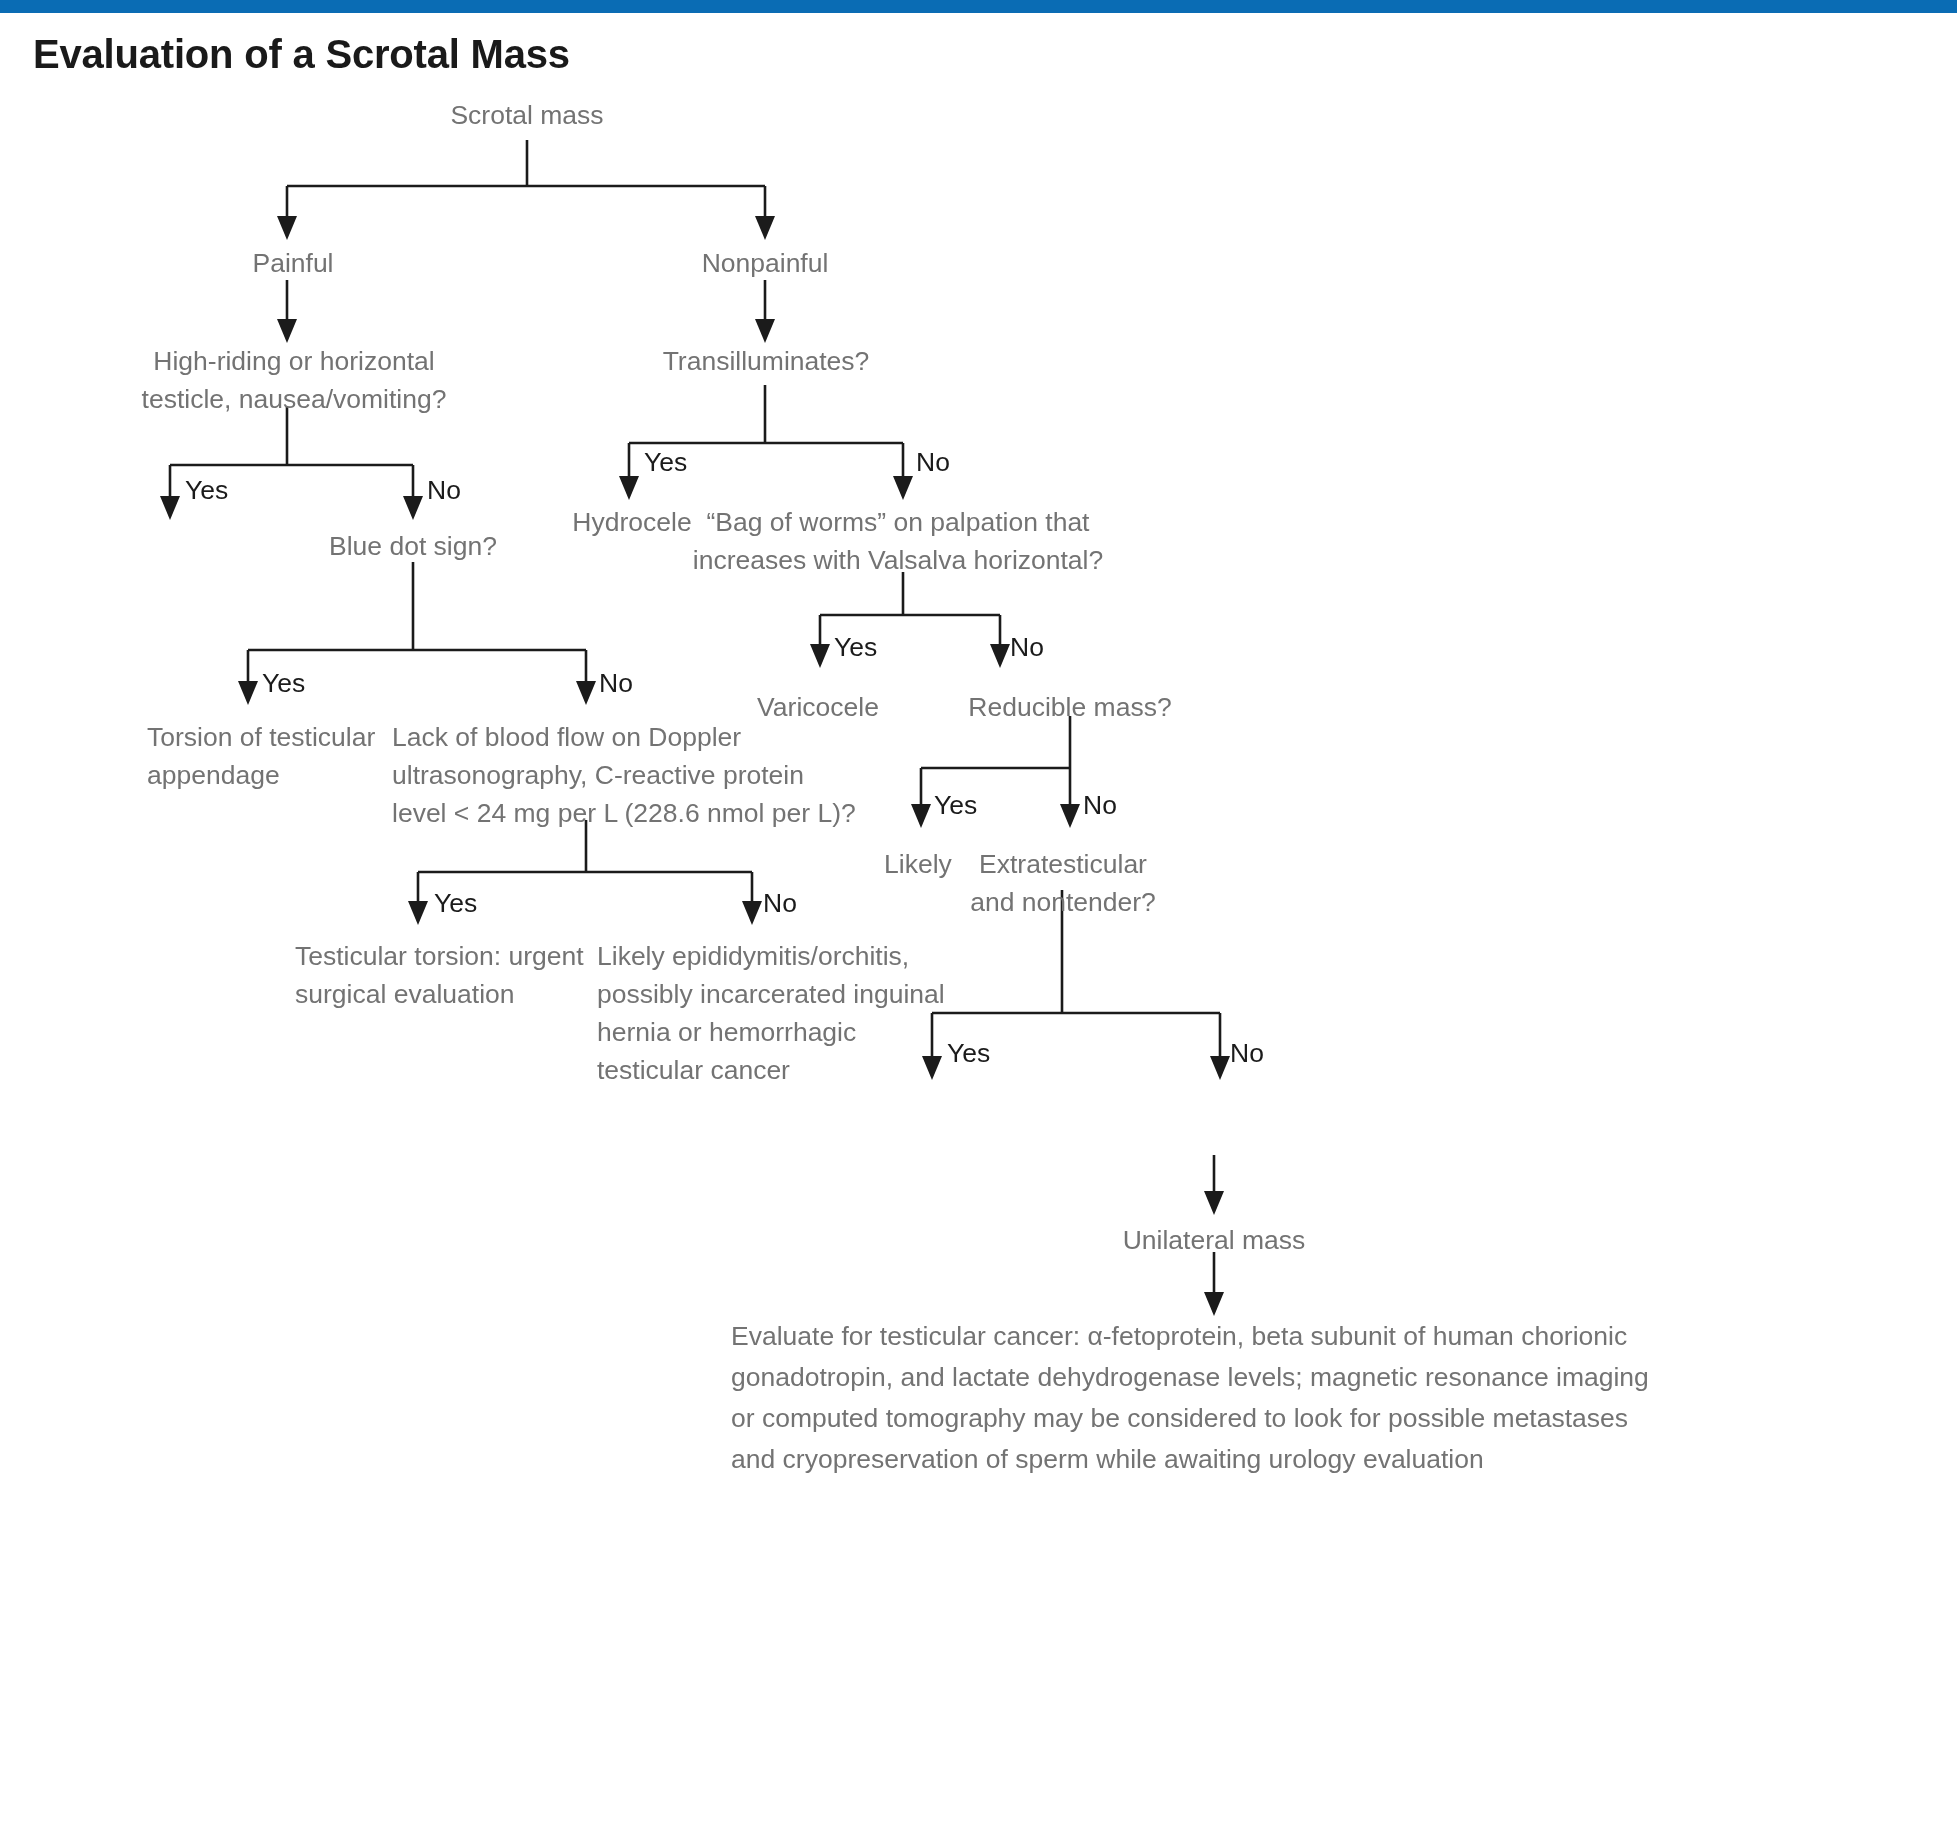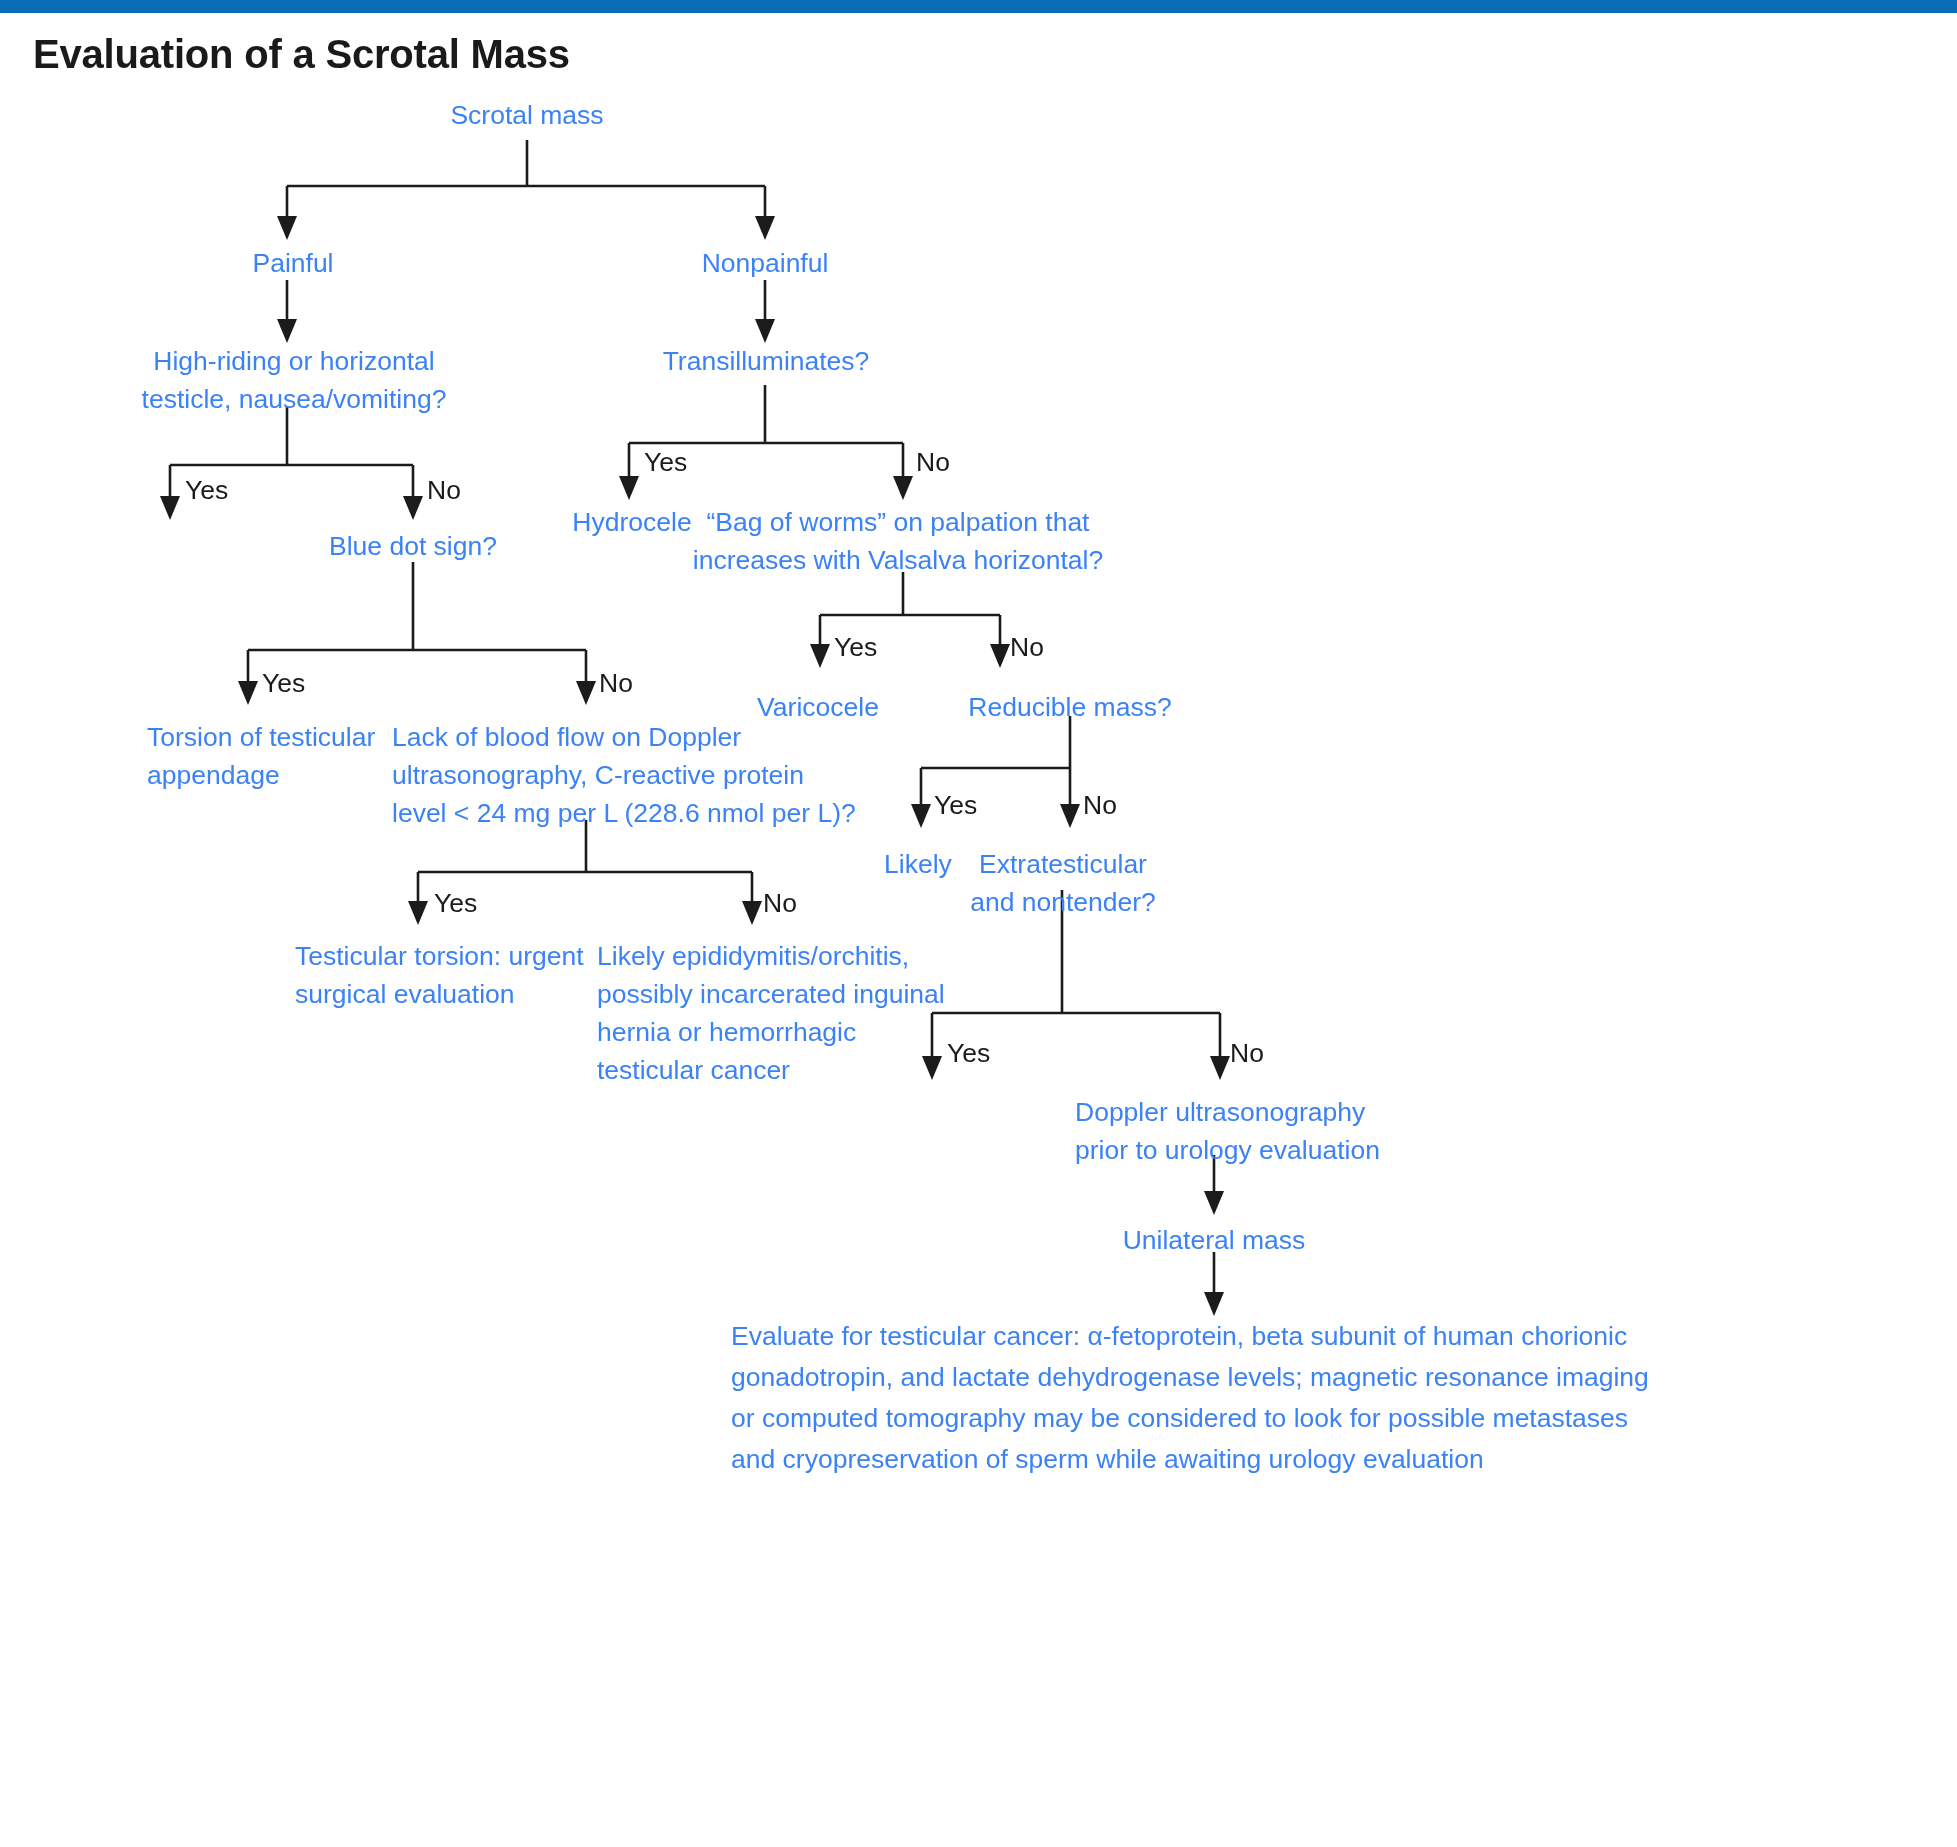--- a/index.html
+++ b/index.html
@@ -4,21 +4,21 @@
 <style>
   html,body{margin:0;padding:0;background:#ffffff;}
   body{font-family:"Liberation Sans", sans-serif;}
   #page{position:relative;width:1957px;height:1483px;background:#ffffff;overflow:hidden;}
   .bar{position:absolute;left:0;width:1957px;background:#0a6cb4;}
   #topbar{top:0;height:13px;}
   #botbar{top:1828px;height:19px;}
   #title{position:absolute;left:33px;top:32px;font-size:40px;font-weight:bold;color:#1a1a1a;letter-spacing:-0.2px;}
   
   #flow{position:absolute;left:0;top:0;width:1957px;height:1847px;}
-  .node{position:absolute;font-size:26.5px;color:#3b82f6;line-height:38px;white-space:pre-line;}
+  .node{position:absolute;font-size:26.5px;color:#737373;line-height:38px;white-space:pre-line;}
   .node.c{transform:translateX(-50%);text-align:center;}
   .node.l{text-align:left;}
   .lbl{position:absolute;font-size:26.5px;color:#1b1b1b;line-height:30px;}
   svg.lines{position:absolute;left:0;top:0;width:1957px;height:1847px;pointer-events:none;}
   svg.lines line,svg.lines path{stroke:#1b1b1b;stroke-width:2.6;fill:none;}
   .arrowhead{fill:#1b1b1b;stroke:none;}
 </style>
 </head>
 <body>
 
@@ -131,22 +131,20 @@
 surgical evaluation</div>
     <div class="node l" style="left:597px;top:937px;">Likely epididymitis/orchitis,
 possibly incarcerated inguinal
 hernia or hemorrhagic
 testicular cancer</div>
 
     <div class="node c" style="left:918px;top:845px;">Likely</div>
     <div class="node c" style="left:1063px;top:845px;">Extratesticular
 and nontender?</div>
 
-    <div class="node l" style="left:1075px;top:1093px;">Doppler ultrasonography
-prior to urology evaluation</div>
 
     <div class="node c" style="left:1214px;top:1221px;">Unilateral mass</div>
 
     <div class="node l" style="left:731px;top:1316px;line-height:41px;">Evaluate for testicular cancer: α-fetoprotein, beta subunit of human chorionic
 gonadotropin, and lactate dehydrogenase levels; magnetic resonance imaging
 or computed tomography may be considered to look for possible metastases
 and cryopreservation of sperm while awaiting urology evaluation</div>
 
     <div class="lbl" style="left:185px;top:475px;">Yes</div>
     <div class="lbl" style="left:427px;top:475px;">No</div>

